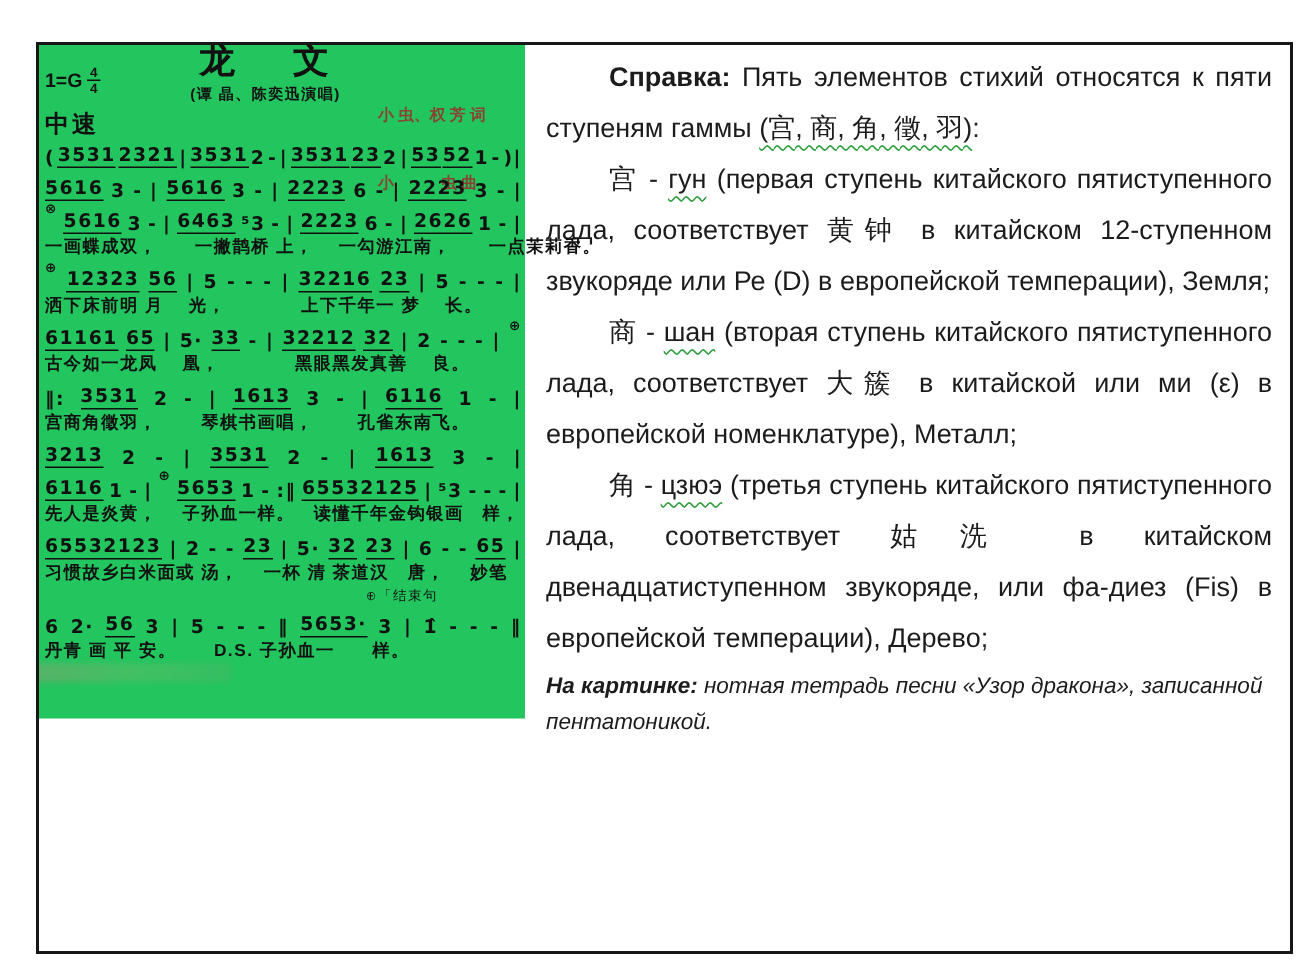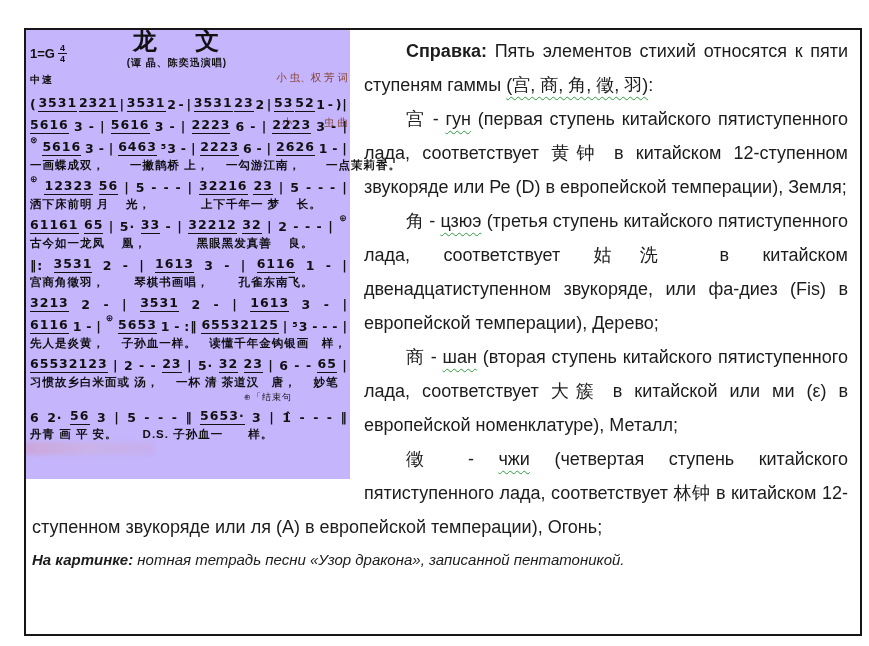--- a/index.html
+++ b/index.html
@@ -5,34 +5,34 @@
   html,body{margin:0;padding:0;background:#ffffff;}
   #page{position:relative;width:869px;height:646px;background:#ffffff;overflow:hidden;
         font-family:"Liberation Sans",sans-serif;color:#1c1c1c;}
 
   
   #panel{position:absolute;left:24px;top:28px;width:838px;height:608px;box-sizing:border-box;
          border:2px solid #161616;padding:4px 12px 4px 6px;overflow:hidden;}
 
   
   .score-figure{float:left;width:330px;height:455px;margin:-10px 14px 4px -12px;
-                background:#c4b5fd;position:relative;z-index:2;box-sizing:border-box;
+                background:#22c55e;position:relative;z-index:2;box-sizing:border-box;
                 padding:4px 2px 0 10px;color:#111;}
   .score-head{display:flex;justify-content:space-between;align-items:flex-start;height:62px;}
   .head-left{width:72px;font-weight:bold;font-size:13px;padding-top:16px;white-space:nowrap;}
   .keysig{display:flex;align-items:center;gap:3px;}
   .frac{display:inline-flex;flex-direction:column;align-items:center;font-size:9px;line-height:8px;font-weight:bold;}
   .frac .num{border-bottom:1px solid #111;padding:0 2px 1px;}
   .frac .den{padding-top:1px;}
-  .tempo{font-size:10px;font-weight:bold;margin-top:10px;letter-spacing:2px;}
+  .tempo{font-size:16px;font-weight:bold;margin-top:10px;letter-spacing:2px;}
   .head-center{flex:1;text-align:center;}
   .score-title{font-family:Liberation Sans, sans-serif;font-weight:bold;font-size:24px;letter-spacing:16px;
                padding-left:14px;line-height:26px;}
   .score-subtitle{font-size:10px;font-weight:bold;letter-spacing:1px;margin-top:2px;}
-  .credits{width:96px;text-align:right;font-size:10.5px;font-weight:normal;line-height:15px;
+  .credits{width:96px;text-align:left;font-size:10.5px;font-weight:bold;line-height:15px;
            padding-top:12px;white-space:pre;}
   .n-line{display:flex;justify-content:space-between;align-items:flex-end;width:100%;
           font-family:"DejaVu Sans",sans-serif;font-weight:bold;font-size:12.5px;
           letter-spacing:1px;height:20px;margin-top:2px;}
   .tok{display:inline-block;line-height:14px;}
   .tok.u{border-bottom:1.5px solid #111;padding-bottom:1px;}
   .tok.mark{font-size:9px;vertical-align:super;line-height:9px;align-self:flex-start;}
   .ly{font-size:11.5px;letter-spacing:1px;white-space:pre;height:16px;line-height:16px;
       margin:1px 0 2px;font-weight:bold;}
   .end-label{font-size:9px;font-weight:normal;text-align:right;padding-right:56px;height:11px;
@@ -263,22 +263,21 @@
             <span class="tok">‖</span>
           </div>
           <div class="ly">丹青 画 平 安。　　D.S. 子孙血一　　样。</div>
         </div>
       <div class="wm"></div>
     </div>
 
     <div id="ref-paragraphs">
         <p class="ref"><span class="seg-b">Справка:</span><span> Пять элементов стихий относятся к пяти ступеням гаммы </span><span class="seg-w">(宫, 商, 角, 徵, 羽)</span><span>:</span></p>
         <p class="ref"><span>宫 - </span><span class="seg-w">гун</span><span> (первая ступень китайского пятиступенного лада, соответствует 黄钟 в китайском 12-ступенном звукоряде или Ре (D) в европейской темперации), Земля;</span></p>
+        <p class="ref"><span>商 - </span><span class="seg-w">шан</span><span> (вторая ступень китайского пятиступенного лада, соответствует 大簇 в китайской или ми (ε) в европейской номенклатуре), Металл;</span></p>
         <p class="ref"><span>角 - </span><span class="seg-w">цзюэ</span><span> (третья ступень китайского пятиступенного лада, соответствует 姑洗 в китайском двенадцатиступенном звукоряде, или фа-диез (Fis) в европейской темперации), Дерево;</span></p>
-        <p class="ref"><span>商 - </span><span class="seg-w">шан</span><span> (вторая ступень китайского пятиступенного лада, соответствует 大簇 в китайской или ми (ε) в европейской номенклатуре), Металл;</span></p>
-        <p class="ref"><span>徵 - </span><span class="seg-w">чжи</span><span> (четвертая ступень китайского пятиступенного лада, соответствует 林钟 в китайском 12-ступенном звукоряде или ля (А) в европейской темперации), Огонь;</span></p>
       </div>
 
     <p class="caption">
       <span class="cap-lead">На картинке:</span><span> нотная тетрадь песни «Узор дракона», записанной пентатоникой.</span>
     </p>
   </div>
 </div>
 
 </body></html>

